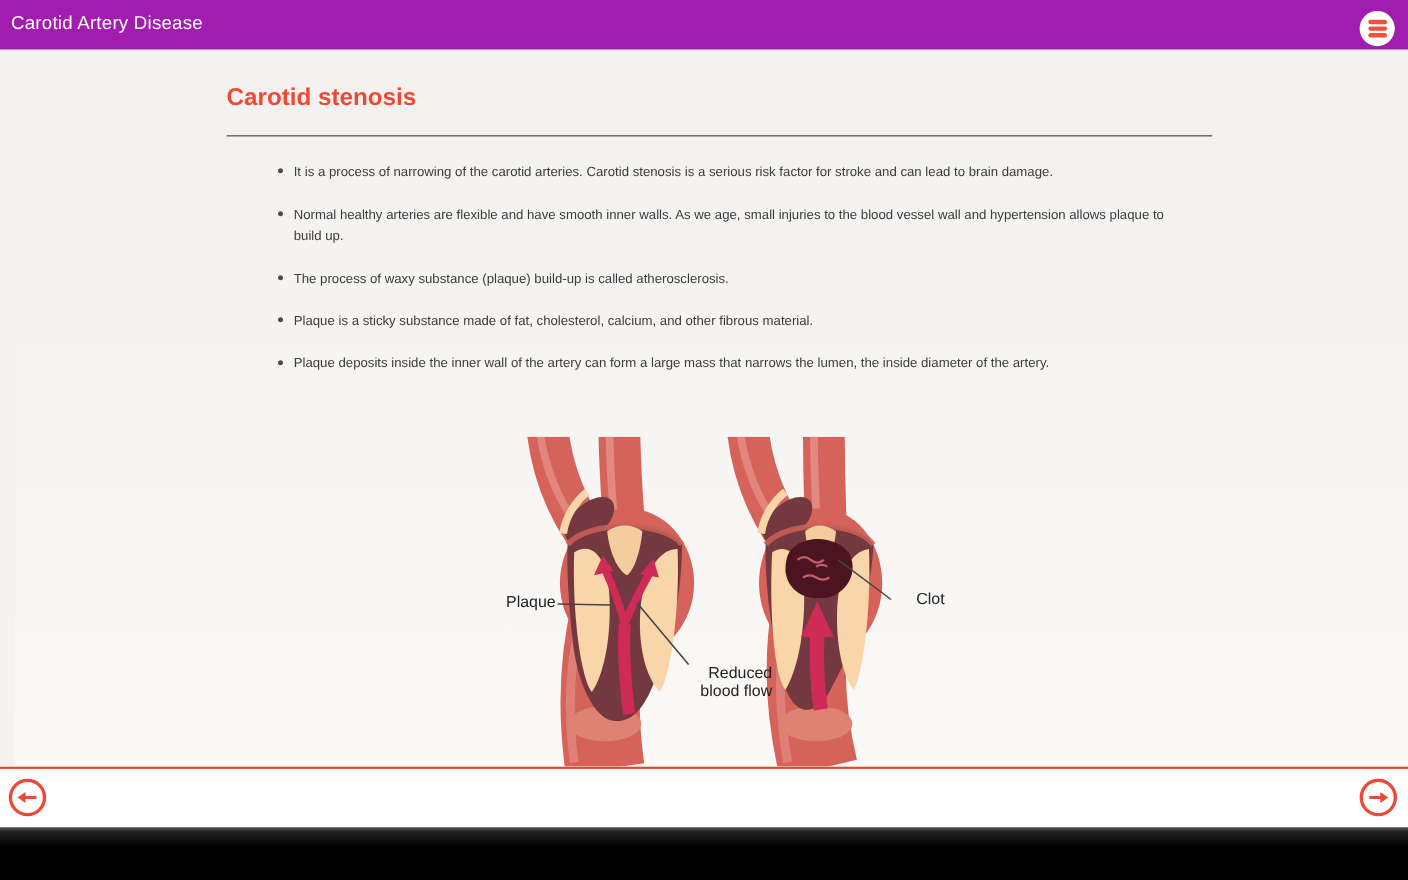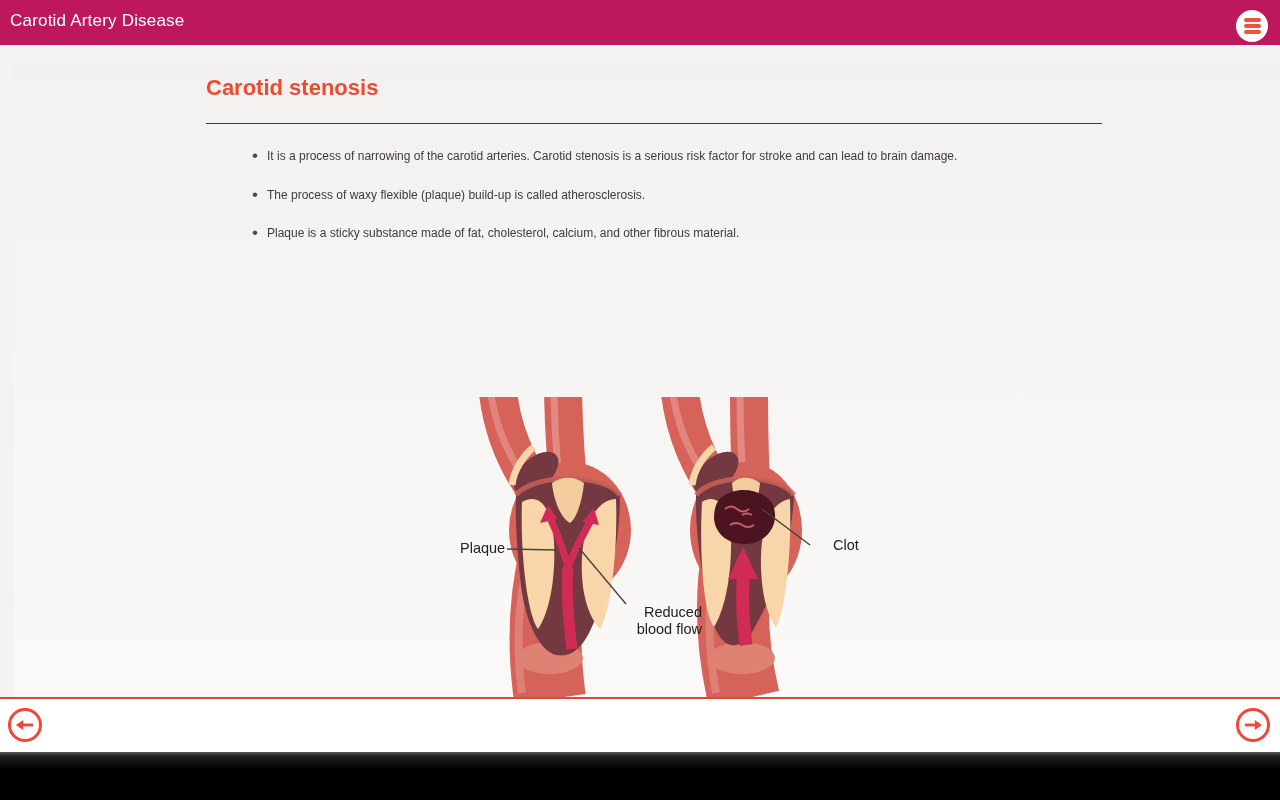--- a/index.html
+++ b/index.html
@@ -1,21 +1,21 @@
 <!DOCTYPE html>
 <html><head>
 <meta charset="utf-8">
 <style>
   * { margin:0; padding:0; box-sizing:border-box; }
   html,body { width:1280px; height:800px; }
   body { font-family:"Liberation Sans", sans-serif; background:#000; overflow:hidden; }
   .screen { position:relative; width:1280px; height:800px; background:#f4f3f1; }
 
   
-  .topbar { position:absolute; top:0; left:0; width:1280px; height:45px; background:#be185d; }
+  .topbar { position:absolute; top:0; left:0; width:1280px; height:45px; background:#a21caf; }
   .topbar-title { position:absolute; left:10px; top:11px; font-size:17px; color:#ffffff; letter-spacing:.2px; }
   .menu-btn { position:absolute; right:12px; top:10px; width:32px; height:32px; border-radius:50%;
               background:#ffffff; display:flex; flex-direction:column; justify-content:center;
               align-items:center; gap:2.5px; cursor:pointer; }
   .menu-btn i { display:block; width:17px; height:3.8px; background:#f1503b; border-radius:2.5px; }
 
   
   .content { position:absolute; top:59px; left:14px; width:1280px; height:638px;
              background:linear-gradient(#f2f1ef, #faf9f8); overflow:hidden; }
   .heading { position:absolute; left:192px; top:16px; font-size:22px; font-weight:bold; color:#ee4a33; }
@@ -57,22 +57,24 @@
       <i></i>
       <i></i>
     </div>
   </div>
 
   <div class="content">
     <div class="heading">Carotid stenosis</div>
     <div class="rule"></div>
     <ul class="bullets">
       <li>It is a process of narrowing of the carotid arteries. Carotid stenosis is a serious risk factor for stroke and can lead to brain damage.</li>
-      <li>The process of waxy flexible (plaque) build-up is called atherosclerosis.</li>
+      <li>Normal healthy arteries are flexible and have smooth inner walls. As we age, small injuries to the blood vessel wall and hypertension allows plaque to build up.</li>
+      <li>The process of waxy substance (plaque) build-up is called atherosclerosis.</li>
       <li>Plaque is a sticky substance made of fat, cholesterol, calcium, and other fibrous material.</li>
+      <li>Plaque deposits inside the inner wall of the artery can form a large mass that narrows the lumen, the inside diameter of the artery.</li>
     </ul>
 
     <div class="figure">
       <svg width="420" height="300" viewBox="0 0 420 300">
 
         <g>
 
           <path d="M54,-4 C60,45 82,85 110,115" stroke="#d6635a" stroke-width="38" fill="none"></path>
           <path d="M47,-2 C54,40 72,74 96,98" stroke="#e5948b" stroke-width="7" fill="none" opacity="0.7"></path>
           <path d="M119,-4 C120,40 122,70 126,105" stroke="#d6635a" stroke-width="38" fill="none"></path>

